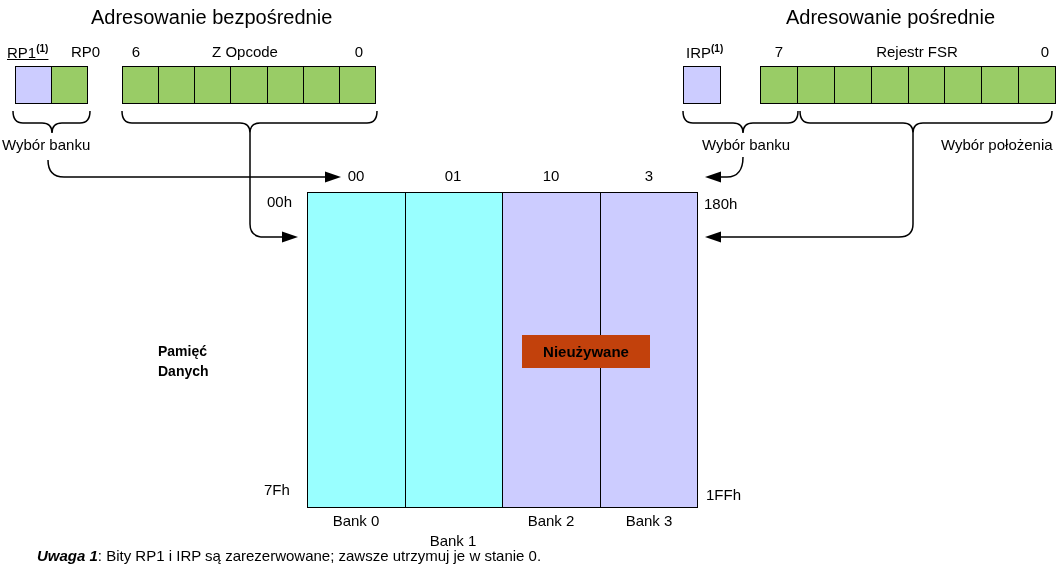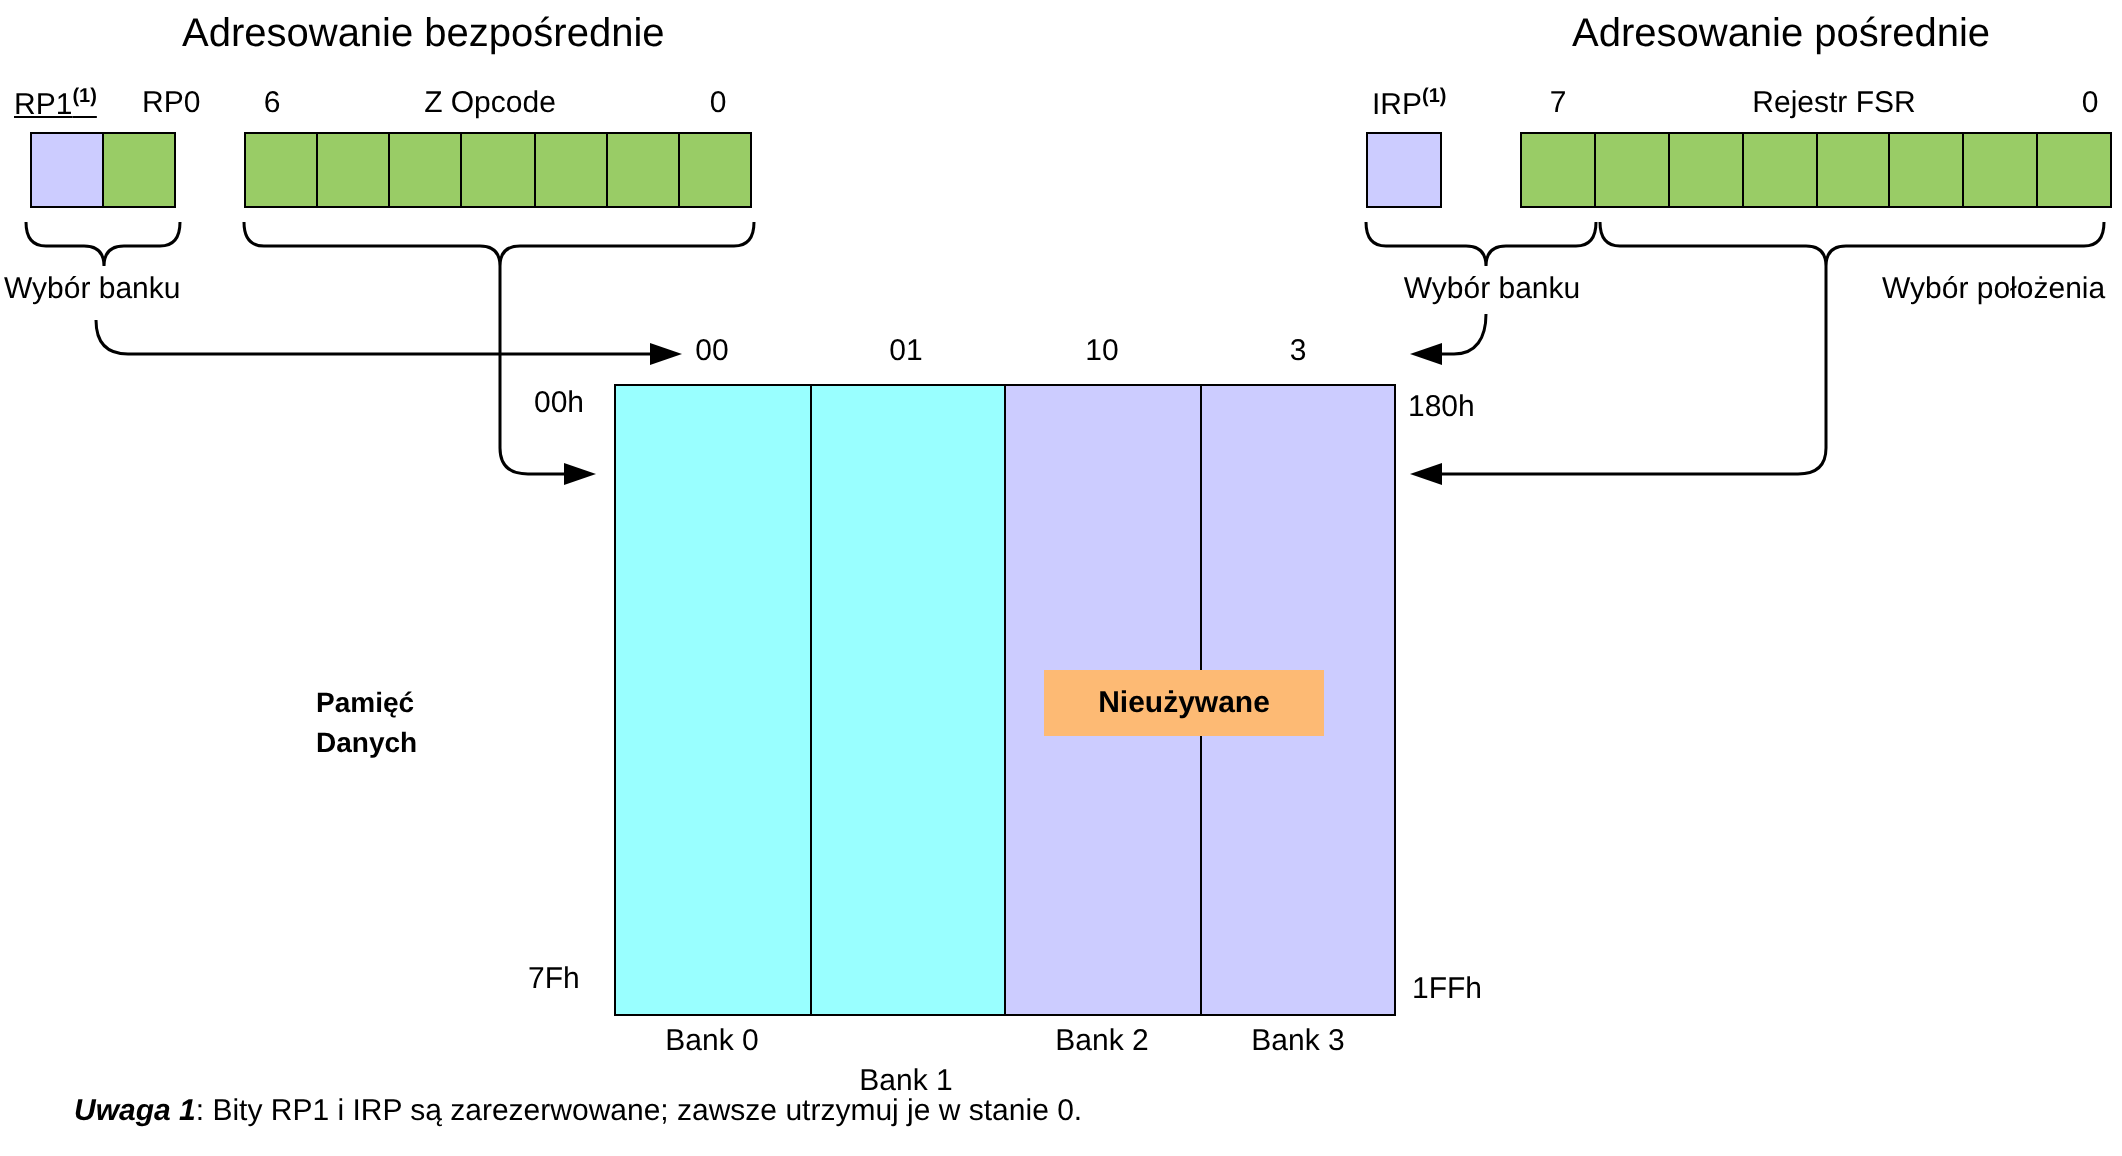--- a/index.html
+++ b/index.html
@@ -22,22 +22,22 @@
     position:absolute; left:307px; top:192px; width:389px; height:314px;
     border:1.5px solid #000; display:flex;
   }
   #memmap .bankcol { flex:1 1 0; border-right:1.5px solid #000; }
   #memmap .bankcol:last-child { border-right:none; }
   #svg-overlay { position:absolute; left:0; top:0; pointer-events:none; }
   #svg-overlay path { fill:none; stroke:#000; stroke-width:1.5; }
   #svg-overlay polygon { fill:#000; stroke:none; }
   .memlabel { position:absolute; font-size:14px; font-weight:bold; }
   #unused-box {
-    position:absolute; left:522px; top:335px; width:140px; height:33px;
-    background:#fdba74; display:flex; align-items:center; justify-content:center;
+    position:absolute; left:522px; top:335px; width:128px; height:33px;
+    background:#c2410c; display:flex; align-items:center; justify-content:center;
     font-size:15px; font-weight:bold;
   }
   #data-memory-label { white-space:pre-line; line-height:20px; }
   #note { position:absolute; left:37px; top:547px; font-size:15px; white-space:nowrap; }
   #note b { font-weight:bold;font-style:italic; }
 </style>
 </head>
 <body>
 
 <div id="canvas">

